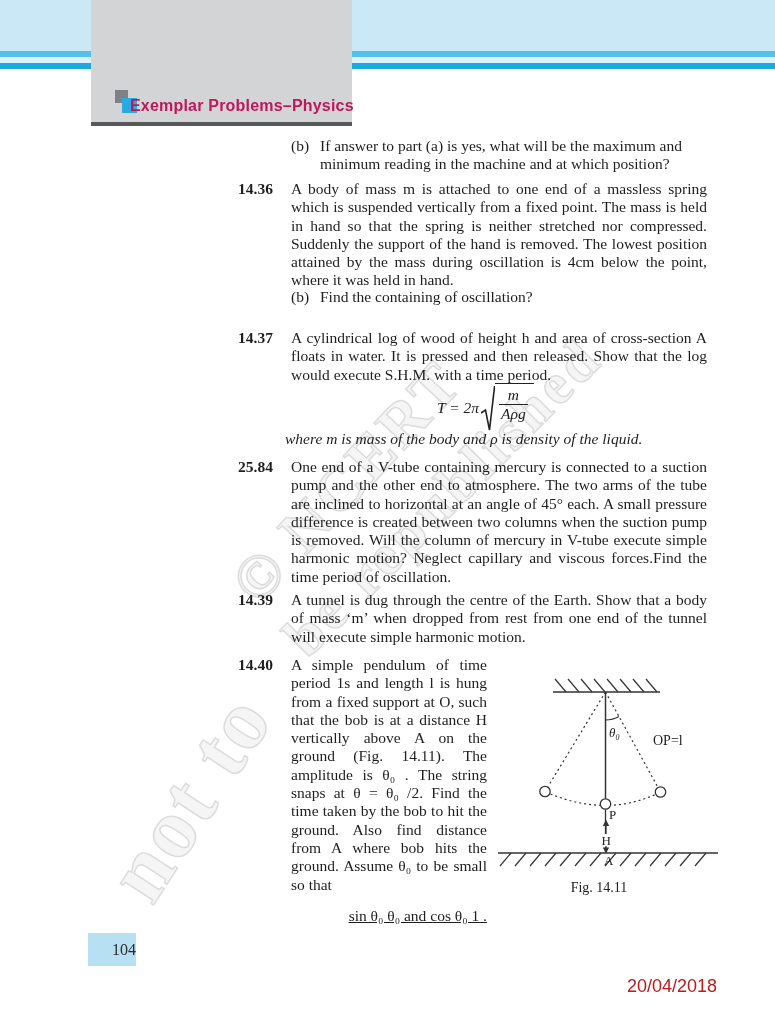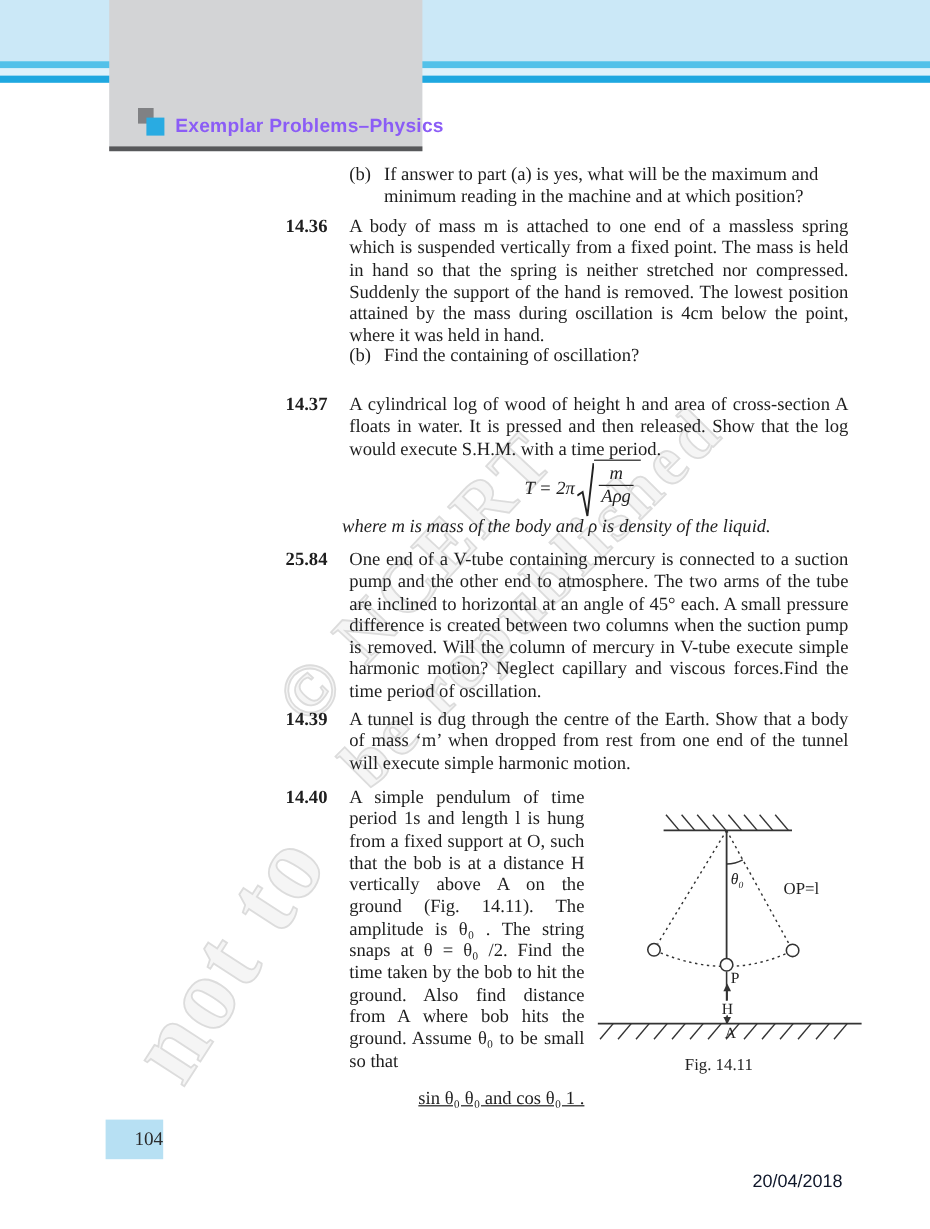--- a/index.html
+++ b/index.html
@@ -11,22 +11,22 @@
   #band-light{left:0;top:0;width:775px;height:51px;background:#cbe8f7;}
   #stripe-mid{left:0;top:51px;width:775px;height:6px;background:#53c1e9;}
   #band-pale{left:0;top:57px;width:775px;height:6px;background:#def2fb;}
   #stripe-dark{left:0;top:63px;width:775px;height:6px;background:#1fa8e0;}
 
   
   #header-box{left:91px;top:0;width:261px;height:122px;background:#d3d4d6;
               border-bottom:4px solid #57585a;z-index:3;}
   #logo-gray{left:24px;top:12px;width:13px;height:13px;background:#808184;position:absolute;}
   #logo-cyan{left:31px;top:20px;width:15px;height:15px;background:#29abe2;position:absolute;}
-  #header-title{position:absolute;left:55px;top:19px;font-family:"Liberation Sans","DejaVu Sans",sans-serif;
-                font-weight:bold;font-size:16px;color:#8b5cf6;letter-spacing:0.2px;white-space:nowrap;}
+  #header-title{position:absolute;left:39px;top:19px;font-family:"Liberation Sans","DejaVu Sans",sans-serif;
+                font-weight:bold;font-size:16px;color:#be185d;letter-spacing:0.2px;white-space:nowrap;}
   #logo-wrap{position:absolute;left:91px;top:78px;width:261px;height:44px;z-index:4;}
 
   
   .wm{position:absolute;font-family:"Liberation Serif","DejaVu Serif",serif;
       color:#efefef;-webkit-text-stroke:1.5px #c5c5c5;opacity:0.6;
       transform-origin:left top;white-space:nowrap;z-index:1;font-weight:bold;}
   #wm-copyright{left:217px;top:569px;font-size:62px;letter-spacing:4px;transform:rotate(-47deg);}
   #wm-line-a{left:86px;top:864px;font-size:86px;letter-spacing:2px;transform:rotate(-57deg);}
   #wm-line-b{left:270px;top:622px;font-size:58px;letter-spacing:4px;transform:rotate(-45deg);}
 
@@ -51,21 +51,21 @@
   .frac{display:inline-flex;flex-direction:column;align-items:center;line-height:1.15;}
   .frac .den{border-top:1.3px solid #222;padding:0 2px;}
 
   
   #figure-wrap{left:498px;top:658px;width:262px;height:245px;z-index:2;}
 
   
   #page-num-box{left:88px;top:933px;width:48px;height:33px;background:#b7e0f3;z-index:2;
                 text-align:right;line-height:33px;font-size:16px;color:#2b2b2b;}
   #print-date{left:627px;top:976px;z-index:2;font-family:"Liberation Sans","DejaVu Sans",sans-serif;
-              font-size:15px;color:#0f172a;}
+              font-size:18px;color:#b91c1c;}
 </style>
 </head>
 <body>
 
 <div class="abs" id="band-light"></div>
 <div class="abs" id="stripe-mid"></div>
 <div class="abs" id="band-pale"></div>
 <div class="abs" id="stripe-dark"></div>
 
 <div class="abs" id="header-box"></div>

